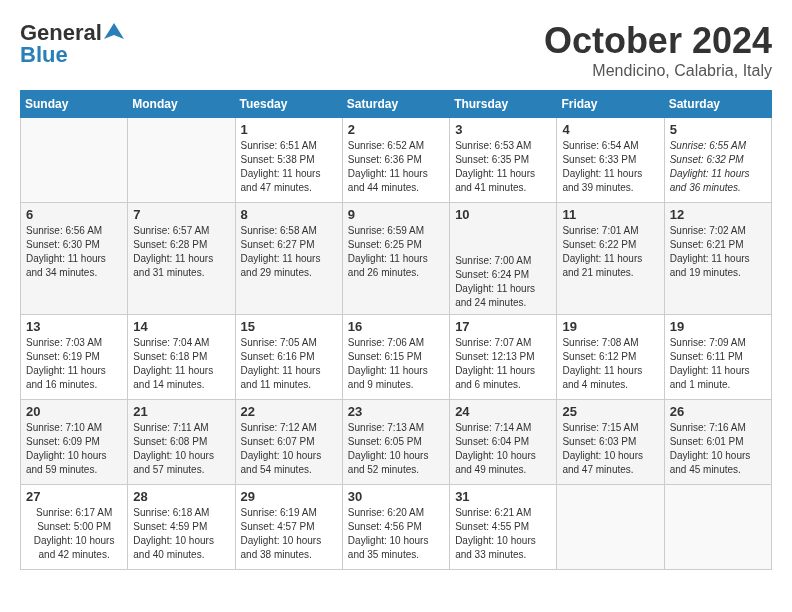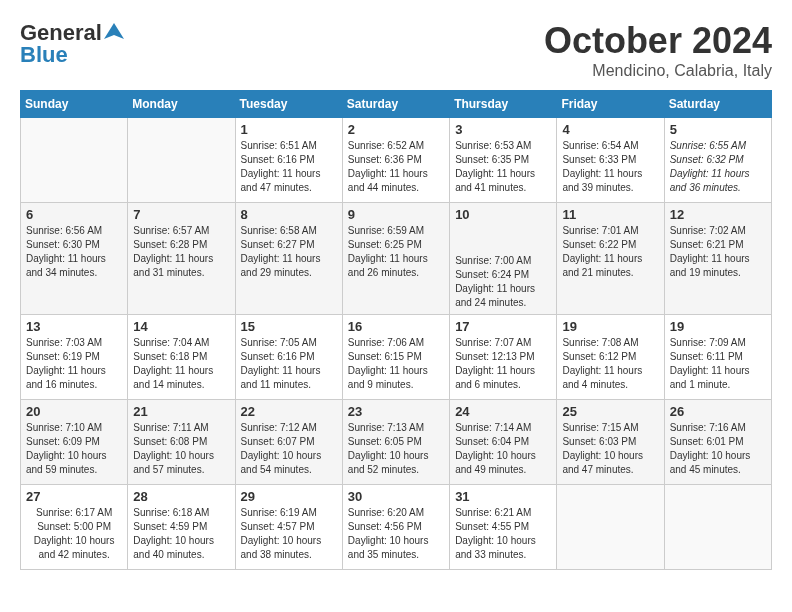--- a/index.html
+++ b/index.html
@@ -109,21 +109,21 @@
         <th>Saturday</th>
       </tr>
   </thead>
   <tbody id="calendar-body">
   <tr class="row-even">
         <td class="empty"></td>
         <td class="empty"></td>
         <td>
           <span class="day-num">1</span>
           <div class="day-info" style="white-space: pre-line;">Sunrise: 6:51 AM
-Sunset: 6:16 PM
+Sunset: 5:38 PM
 Daylight: 11 hours and 47 minutes.</div>
         </td>
         <td>
           <span class="day-num">2</span>
           <div class="day-info" style="white-space: pre-line;">Sunrise: 6:52 AM
 Sunset: 6:36 PM
 Daylight: 11 hours and 44 minutes.</div>
         </td>
         <td>
           <span class="day-num">3</span>

